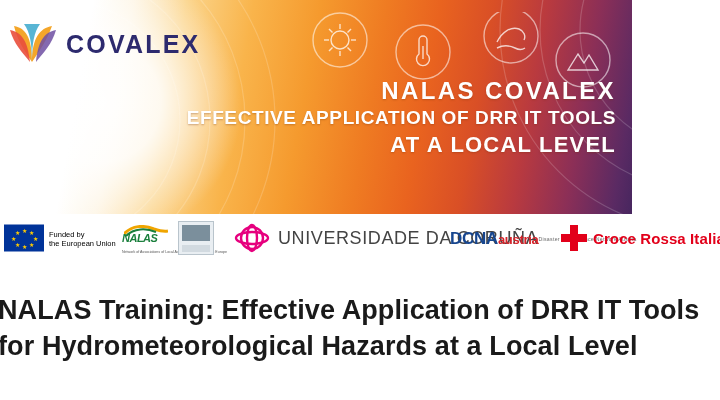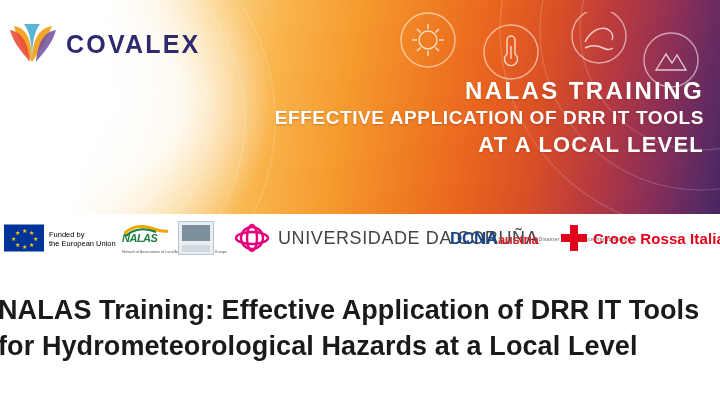--- a/index.html
+++ b/index.html
@@ -10,21 +10,21 @@
   body {
     width: 720px;
     height: 400px;
     overflow: hidden;
     font-family: "Liberation Sans", sans-serif;
   }
 
   
   .banner {
     position: relative;
-    width: 720px;
+    width: 632px;
     height: 214px;
     overflow: hidden;
     background: #ffffff;
   }
   .banner-gradient {
     position: absolute;
     inset: 0;
     background:
       radial-gradient(circle at 16% 48%, rgba(255,255,255,0.95) 0%, rgba(255,255,255,0.85) 11%, rgba(255,255,255,0.0) 26%),
       linear-gradient(100deg,
@@ -308,21 +308,21 @@
         <path d="M8 8 C20 10 26 20 26 44 C26 20 34 10 46 8 C40 24 34 32 26 44 C18 32 12 24 8 8 Z" fill="#f4a62a"></path>
         <path d="M4 12 C16 14 22 24 24 44 C16 34 8 26 4 12 Z" fill="#e94e3c" opacity="0.9"></path>
         <path d="M30 44 C32 24 38 14 50 12 C46 26 38 34 30 44 Z" fill="#6f4fa2" opacity="0.85"></path>
         <path d="M18 6 C24 14 26 26 26 44 C26 26 28 14 34 6 Z" fill="#2ea3c9" opacity="0.8"></path>
       </svg>
     </div>
     <div class="logo-text">COVALEX</div>
   </div>
 
   <div class="banner-title">
-    <div class="line1">NALAS TRAINING</div>
+    <div class="line1">NALAS COVALEX</div>
     <div class="line2">EFFECTIVE APPLICATION OF DRR IT TOOLS</div>
     <div class="line4">AT A LOCAL LEVEL</div>
   </div>
 </div>
 
 <div class="funders">
 
   <div class="funder" style="left:4px;">
     <div class="eu-flag">
       <span class="star" style="left:18px; top:3px;">★</span>

